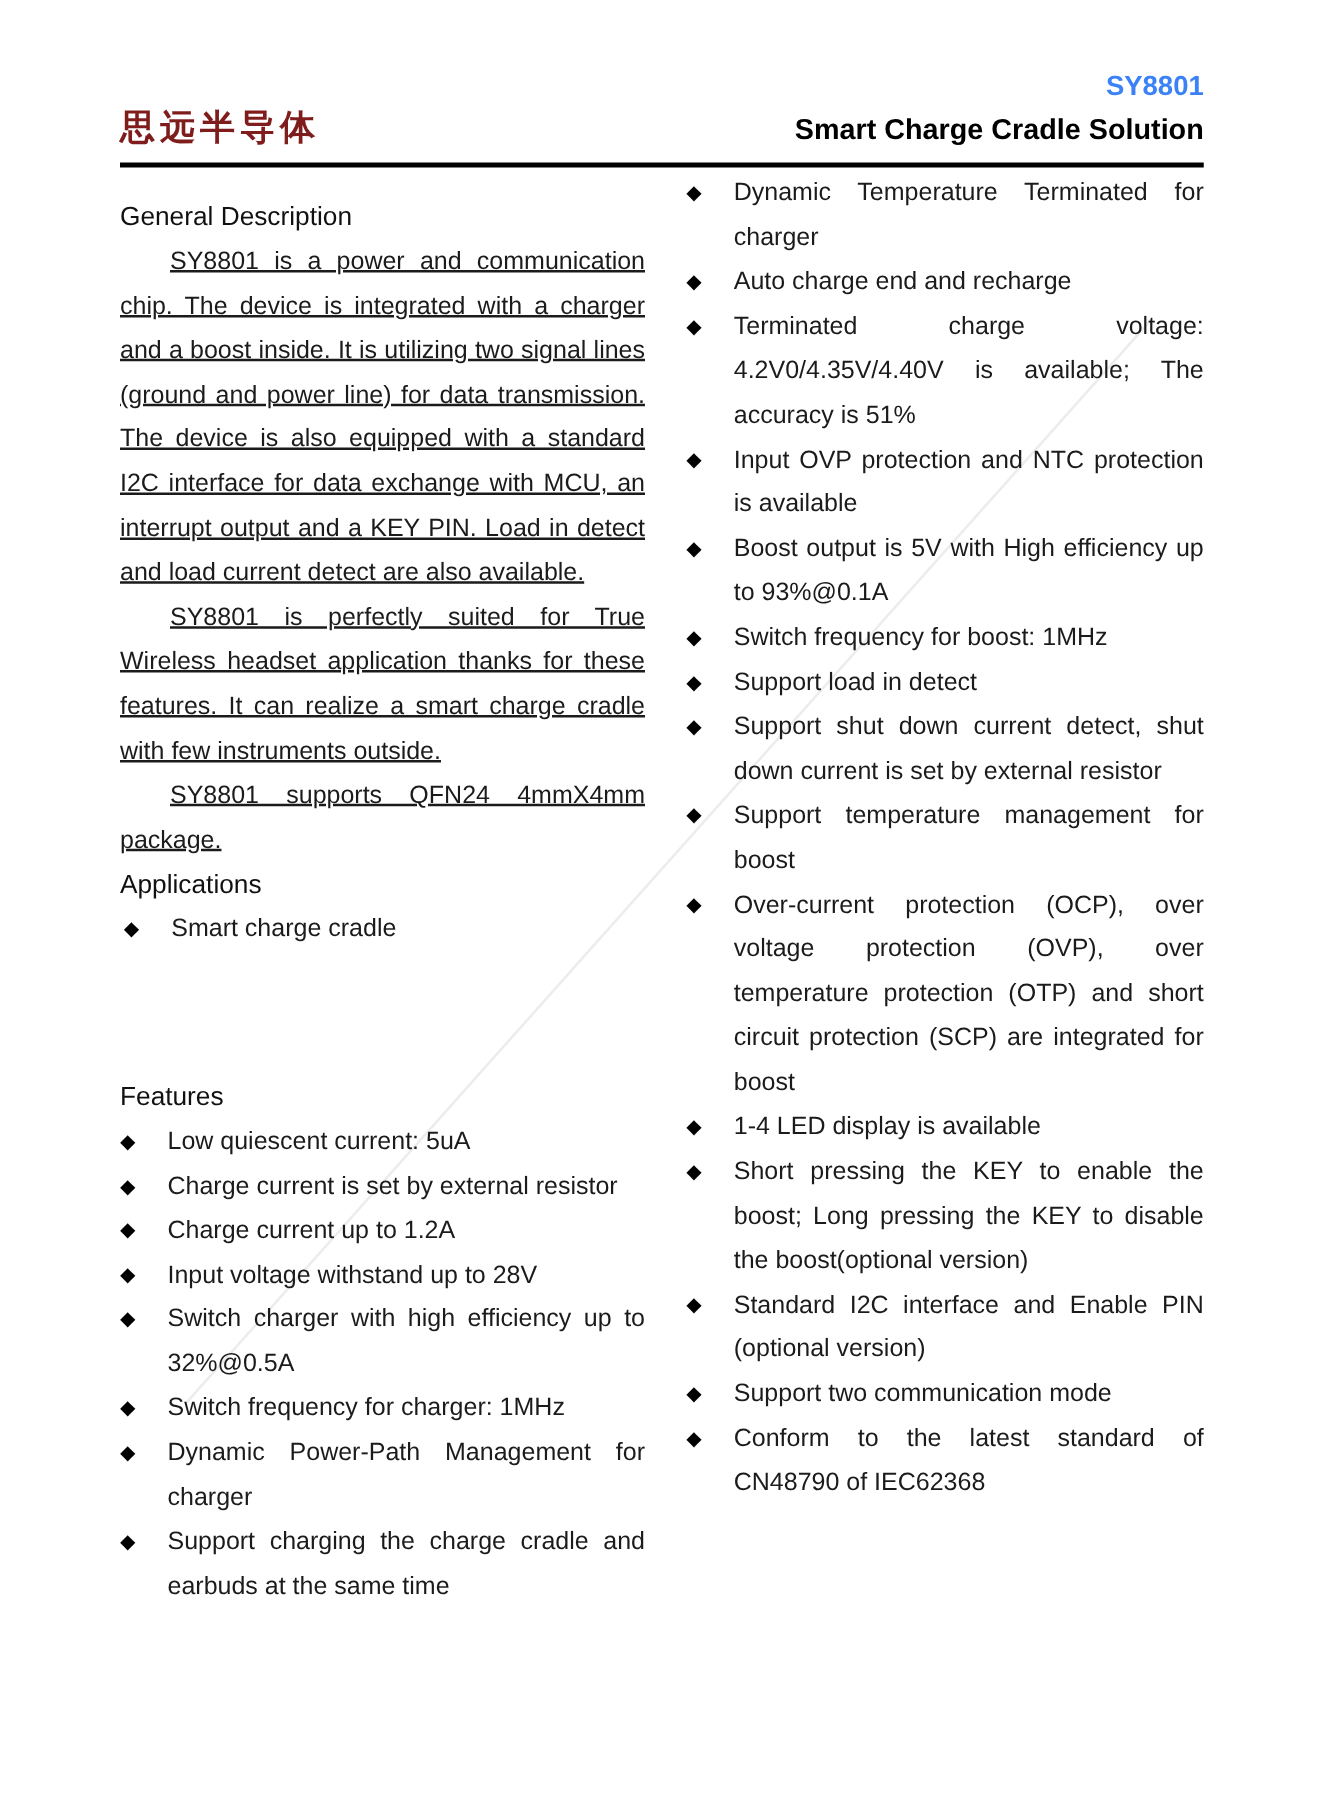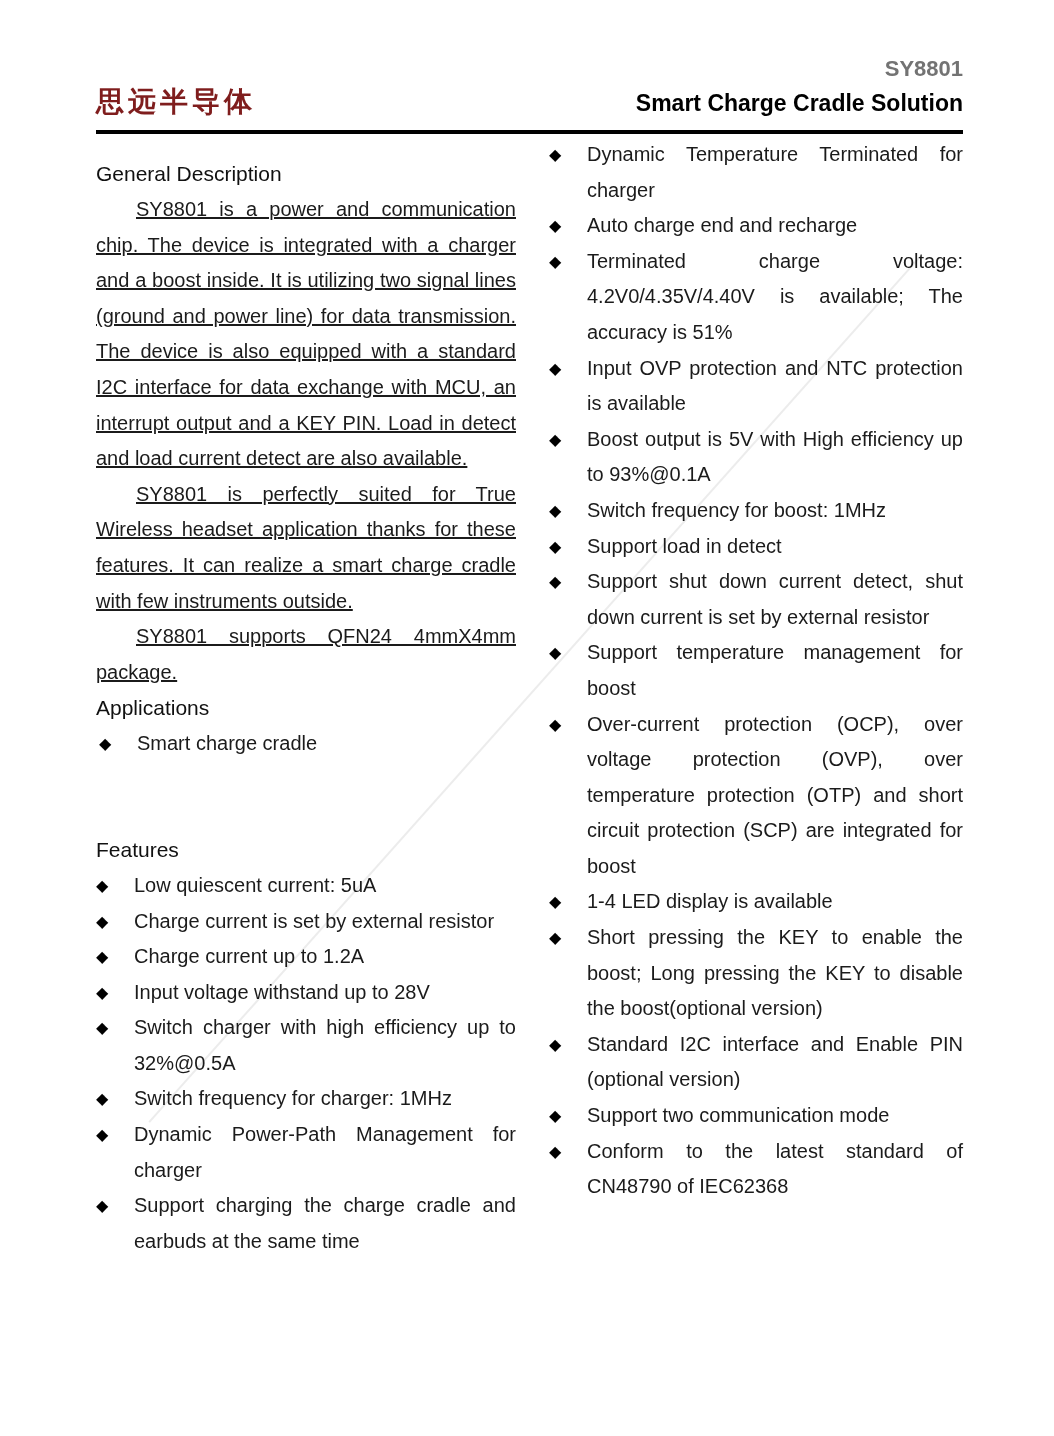--- a/index.html
+++ b/index.html
@@ -35,21 +35,21 @@
     line-height: 1.1;
     padding-bottom: 2px;
   }
   .header-right {
     text-align: right;
   }
   .part-number {
     font-size: 22px;
     font-weight: 700;
     line-height: 34px;
-    color: #737373;
+    color: #3b82f6;
   }
   .doc-subtitle {
     font-size: 23px;
     font-weight: 700;
     line-height: 34px;
     color: #000000;
   }
   .rule {
     height: 4px;
     background: #000;
@@ -66,21 +66,21 @@
 
   h2.section-heading {
     font-size: 21px;
     font-weight: 400;
     margin: 0;
     line-height: 36px;
     color: #111;
   }
   .col-left h2.gd-heading { margin-top: 20px; }
   .col-left h2.apps-heading { }
-  .col-left h2.features-heading { margin-top: 70px; }
+  .col-left h2.features-heading { margin-top: 98px; }
 
   p.body-par {
     margin: 0;
     font-size: 20px;
     line-height: 35.6px;
     text-align: justify;
     text-indent: 40px;
     text-decoration: underline;
   }
   .line-force-justify {

